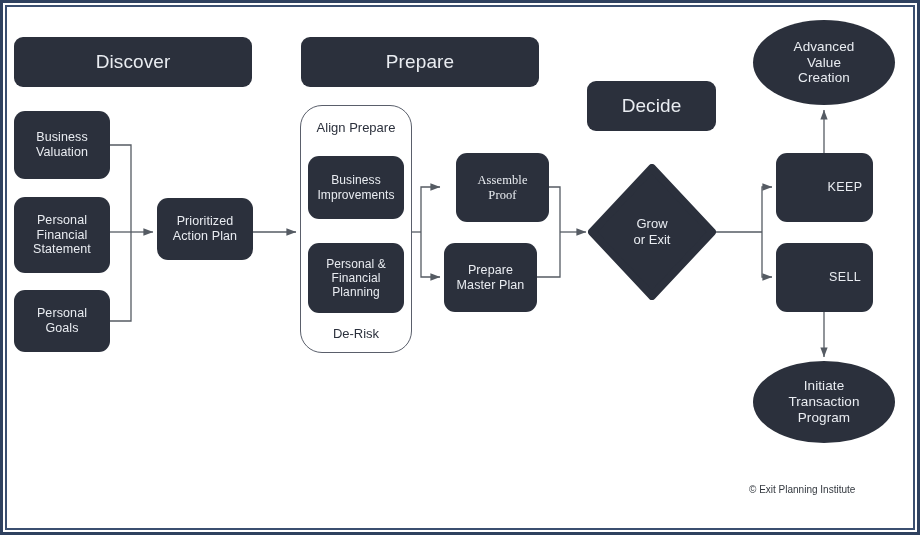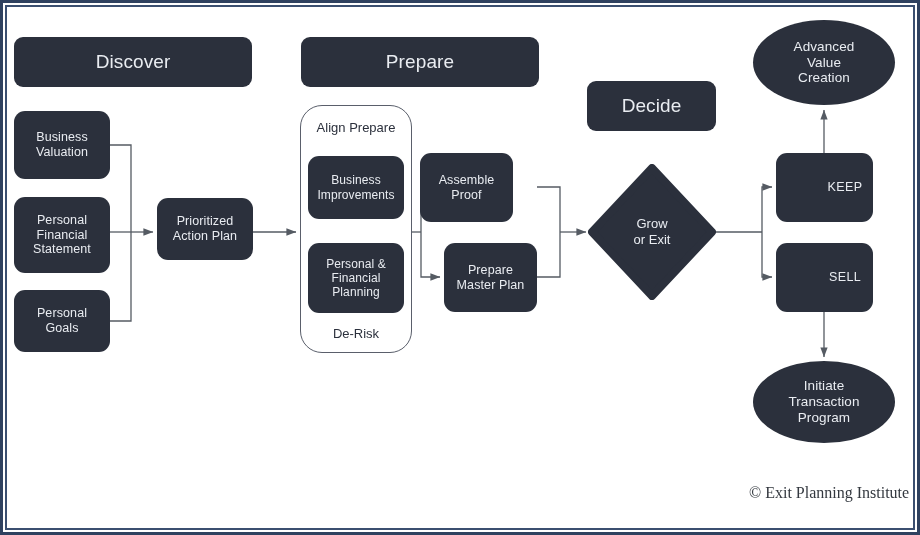--- a/index.html
+++ b/index.html
@@ -112,23 +112,22 @@
   .group-label {
     position: absolute;
     width: 100%;
     text-align: center;
     color: #2b303c;
     font-size: 13px;
   }
   .copyright {
     position: absolute;
     color: #33383f;
-    font-size: 16px;
+    font-size: 10px;
     white-space: nowrap;
-    font-family: Liberation Serif, serif;
   }
 </style>
 </head>
 <body>
 
 <div id="canvas">
 
   <div class="frame-outer"></div>
   <div class="frame-inner"></div>
 
@@ -186,21 +185,21 @@
     <div class="group-box" style="left:300px; top:105px; width:112px; height:248px;"></div>
     <div class="group-label" style="left:300px; top:120px; width:112px;">Align Prepare</div>
     <div class="group-label" style="left:300px; top:326px; width:112px;">De-Risk</div>
 
     <div class="node task sm" style="left:308px; top:156px; width:96px; height:63px;">Business
 Improvements</div>
     <div class="node task sm" style="left:308px; top:243px; width:96px; height:70px;">Personal &amp;
 Financial
 Planning</div>
 
-    <div class="node task" style="left:420px; top:153px; width:93px; height:69px;">Assemble
+    <div class="node task" style="left:456px; top:153px; width:93px; height:69px;font-family:Liberation Serif, serif;">Assemble
 Proof</div>
     <div class="node task" style="left:444px; top:243px; width:93px; height:69px;">Prepare
 Master Plan</div>
 
     <div class="diamond-wrap" style="left:588px; top:164px; width:128px; height:136px;">
       <svg class="diamond" viewBox="0 0 128 136">
         <path d="M64 4 L124 68 L64 132 L4 68 Z" fill="#2b303c" stroke="#2b303c" stroke-width="8" stroke-linejoin="round"></path>
       </svg>
       <div class="diamond-label">Grow
 or Exit</div>

